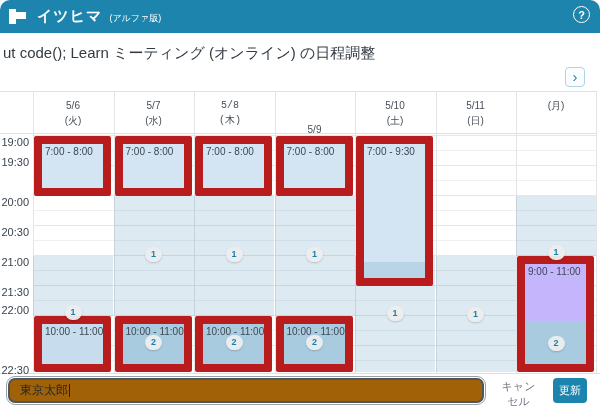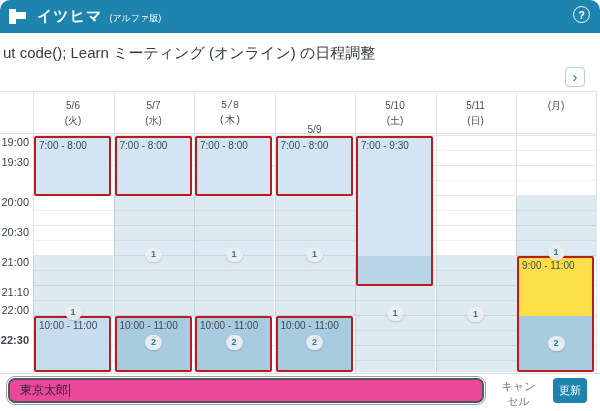--- a/index.html
+++ b/index.html
@@ -23,28 +23,28 @@
   .hline{position:absolute;height:1px;background:#e0e0e0;}
   .vline{position:absolute;width:1px;background:#e4e4e4;}
   .datehead{position:absolute;top:92px;height:41px;text-align:center;font-size:10px;color:#454f59;line-height:15px;padding-top:6px;box-sizing:border-box;}
   .tlabel{position:absolute;left:0;width:29px;text-align:right;font-size:11px;color:#39434e;height:12px;line-height:12px;}
   .rows{position:absolute;left:33px;top:133px;width:563px;height:240px;
     background-image:repeating-linear-gradient(to bottom,
       transparent 0px,transparent 2px,#e3e7ea 2px,#e3e7ea 3px,
       transparent 3px,transparent 17px,#eef1f4 17px,#eef1f4 18px,
       transparent 18px,transparent 30px);}
   .heat{position:absolute;background:rgba(44,122,176,0.16);}
-  .block{position:absolute;border:2px solid #b91c1c;border-radius:2px;box-sizing:border-box;overflow:hidden;cursor:pointer;}
+  .block{position:absolute;border:8px solid #b91c1c;border-radius:2px;box-sizing:border-box;overflow:hidden;cursor:pointer;}
   .block .blabel{position:absolute;left:3px;top:2px;font-size:10px;color:#3d4752;white-space:nowrap;}
   .block .overlay{position:absolute;left:0;right:0;bottom:0;}
   .badge{position:absolute;width:17px;height:15px;border-radius:8px;background:rgba(236,237,238,0.95);box-shadow:0 1px 2px rgba(0,0,0,0.18);color:#1c7fa8;font-size:9px;font-weight:bold;display:flex;align-items:center;justify-content:center;z-index:6;}
 
   
   .footer{position:absolute;left:0;top:374px;width:600px;height:37px;background:#fff;}
-  .nameinput{position:absolute;left:8px;top:4px;width:476px;height:25px;border:2px solid #4f565d;outline:1px solid #9aa0a6;outline-offset:1px;border-radius:7px;background:#ec4899;box-sizing:border-box;display:flex;align-items:center;padding-left:10px;font-size:12px;color:#22272c;cursor:text;}
+  .nameinput{position:absolute;left:8px;top:4px;width:476px;height:25px;border:2px solid #4f565d;outline:1px solid #9aa0a6;outline-offset:1px;border-radius:7px;background:#a16207;box-sizing:border-box;display:flex;align-items:center;padding-left:10px;font-size:12px;color:#22272c;cursor:text;}
   .caret{display:inline-block;width:1px;height:13px;background:#222;margin-left:1px;}
   .cancelbtn{position:absolute;left:490px;top:4px;width:57px;height:25px;background:#fff;border:none;border-radius:4px;color:#707883;font-size:11px;cursor:pointer;font-family:inherit;}
   .updatebtn{position:absolute;left:553px;top:4px;width:34px;height:25px;background:#1d84ad;border:none;border-radius:4px;color:#fff;font-size:11px;cursor:pointer;font-family:inherit;}
 </style>
 </head>
 <body>
 
 <div id="app">
 
   <div class="topbar">
@@ -72,23 +72,23 @@
       <div class="vline" style="left: 274.5px; top: 91px; height: 282px;"></div>
       <div class="vline" style="left: 355px; top: 91px; height: 282px;"></div>
       <div class="vline" style="left: 435.5px; top: 91px; height: 282px;"></div>
       <div class="vline" style="left: 516px; top: 91px; height: 282px;"></div>
       <div class="vline" style="left: 596px; top: 91px; height: 282px;"></div>
       <div class="tlabel" style="top: 136px;">19:00</div>
       <div class="tlabel" style="top: 156px;">19:30</div>
       <div class="tlabel" style="top: 196px;">20:00</div>
       <div class="tlabel" style="top: 226px;">20:30</div>
       <div class="tlabel" style="top: 256px;">21:00</div>
-      <div class="tlabel" style="top: 286px;">21:10</div>
+      <div class="tlabel" style="top: 286px;">21:30</div>
       <div class="tlabel" style="top: 304px;">22:00</div>
-      <div class="tlabel" style="top: 334px; font-weight: bold;">22:30</div>
+      <div class="tlabel" style="top: 364px;">22:30</div>
       <div class="datehead" style="left: 33px; width: 80px;">
         <div>5/6</div>
         <div>(火)</div>
       </div>
       <div class="heat" style="left: 33px; width: 80px; top: 256px; height: 60px; z-index: 2;"></div>
       <div class="block" style="left: 34px; width: 77px; top: 136px; height: 60px; background: rgb(211, 229, 242); z-index: 3;">
         <span class="blabel">7:00 - 8:00</span>
       </div>
       <div class="block" style="left: 34px; width: 77px; top: 316px; height: 56px; background: rgb(199, 221, 238); z-index: 3;">
         <span class="blabel">10:00 - 11:00</span>
@@ -146,21 +146,21 @@
       <div class="datehead" style="left: 435.5px; width: 80px;">
         <div>5/11</div>
         <div>(日)</div>
       </div>
       <div class="heat" style="left: 435.5px; width: 80px; top: 256px; height: 116px; z-index: 2;"></div>
       <div class="badge" style="left: 467px; top: 306.5px;">1</div>
       <div class="datehead" style="left: 516px; width: 80px;">
         <div>(月)</div>
       </div>
       <div class="heat" style="left: 516px; width: 80px; top: 196px; height: 60px; z-index: 2;"></div>
-      <div class="block" style="left: 517px; width: 77px; top: 256px; height: 116px; background: #fde047; z-index: 3;">
+      <div class="block" style="left: 517px; width: 77px; top: 256px; height: 116px; background: #c4b5fd; z-index: 3;">
         <div class="overlay" style="top: 58px; background: rgb(169, 203, 224);"></div>
         <span class="blabel">9:00 - 11:00</span>
       </div>
       <div class="badge" style="left: 547.5px; top: 244.5px;">1</div>
       <div class="badge" style="left: 547.5px; top: 335.5px;">2</div>
     </div>
 
   <div class="footer">
     <div class="nameinput" role="textbox">
         <span>東京太郎</span>

